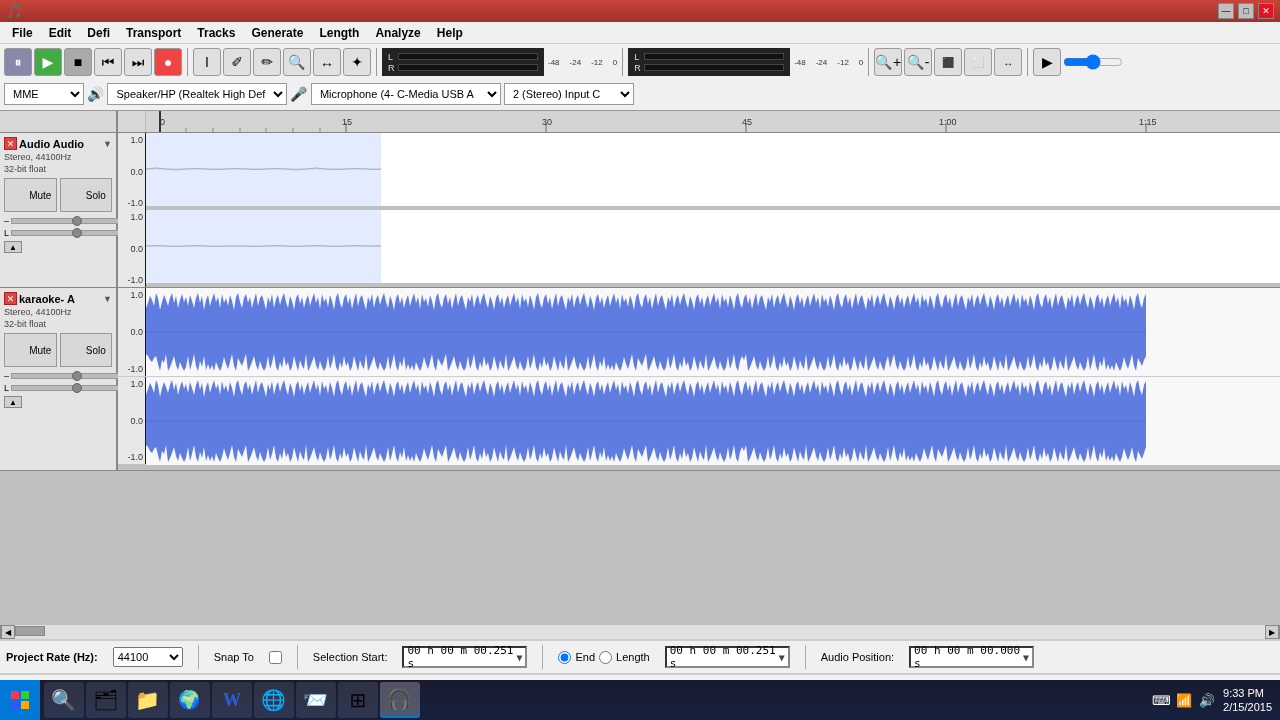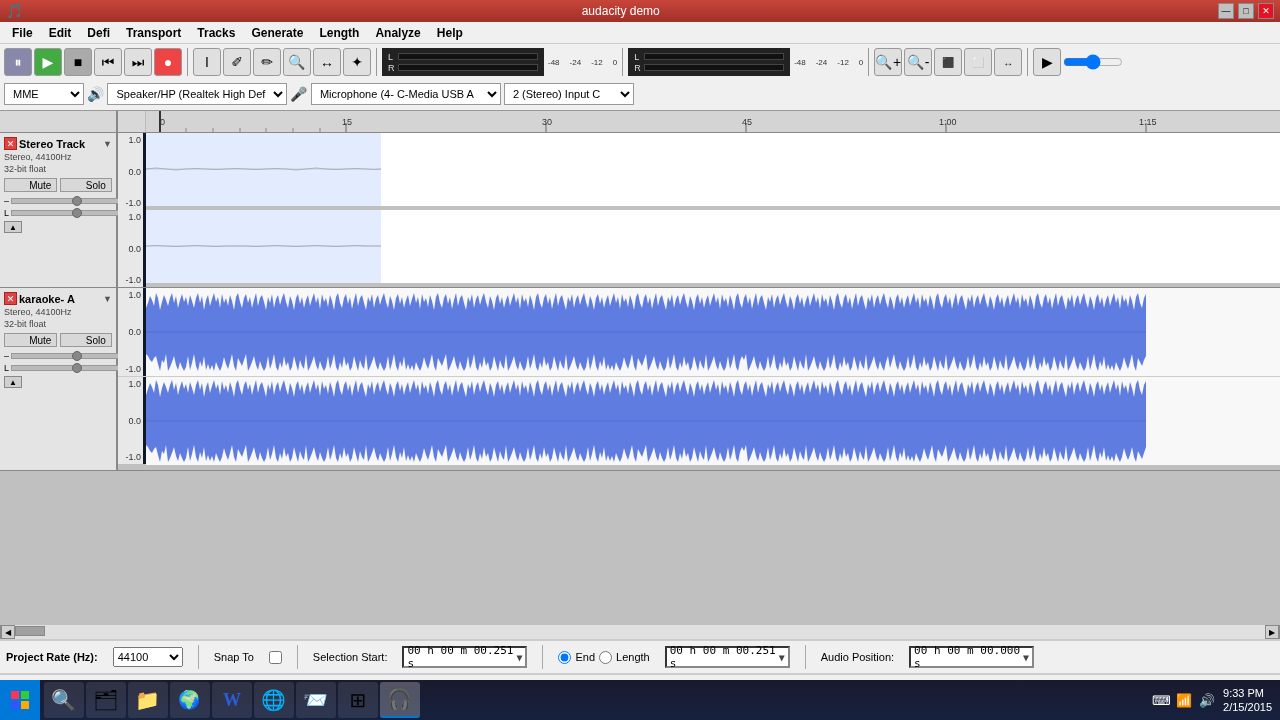--- a/index.html
+++ b/index.html
@@ -137,21 +137,21 @@
       flex-direction: column;
       gap: 2px;
     }
     .waveform-panel {
       flex: 1;
       display: flex;
     }
     .amplitude-scale {
       width: 28px;
       background: #e8e8e8;
-      border-right: 3px solid #0f172a;
+      border-right: 1px solid #0f172a;
       display: flex;
       flex-direction: column;
       justify-content: space-between;
       padding: 2px 2px;
       font-size: 9px;
       color: #333;
       text-align: right;
       flex-shrink: 0;
     }
     .waveform-display {
@@ -160,32 +160,31 @@
       overflow: hidden;
       position: relative;
     }
 
     .ctrl-top-row { display: flex; align-items: center; gap: 2px; }
     .ctrl-x { width: 13px; height: 13px; background: #d44; display: flex; align-items: center; justify-content: center; font-size: 9px; color: white; cursor: pointer; border: 1px solid #a22; }
     .ctrl-trackname { font-size: 11px; font-weight: bold; flex: 1; overflow: hidden; text-overflow: ellipsis; white-space: nowrap; }
     .ctrl-arrow { font-size: 9px; cursor: pointer; color: #555; }
     .ctrl-info-row { font-size: 9px; color: #444; }
     .ctrl-mute-solo { display: flex; gap: 3px; margin: 2px 0; }
-    .ctrl-btn { flex: 1; height: 14px; font-size: 10px; background: #d8d8d8; border: 1px solid #999; cursor: pointer; display: flex; align-items: center; justify-content: center; padding-left: 20px; }
+    .ctrl-btn { flex: 1; height: 34px; font-size: 10px; background: #d8d8d8; border: 1px solid #999; cursor: pointer; display: flex; align-items: center; justify-content: center; padding-left: 20px; }
     .ctrl-slider-row { display: flex; align-items: center; font-size: 9px; gap: 2px; }
     .ctrl-slider { flex: 1; height: 6px; -webkit-appearance: none; appearance: none; background: #bbb; border: 1px solid #999; outline: none; }
     .ctrl-slider::-webkit-slider-thumb { -webkit-appearance: none; width: 10px; height: 10px; background: #888; border: 1px solid #666; border-radius: 50%; cursor: pointer; }
     .ctrl-collapse { width: 18px; height: 12px; background: #d0d0d0; border: 1px solid #888; display: flex; align-items: center; justify-content: center; font-size: 8px; cursor: pointer; margin-top: 1px; }
   </style>
 </head>
 <body>
 
 <div id="titlebar">
   <div style="font-size:14px;">🎵</div>
-  <div class="title">audacity demo</div>
   <div class="win-controls">
     <div class="win-btn">—</div>
     <div class="win-btn">□</div>
     <div class="win-btn" style="background:#e81123;color:white;">✕</div>
   </div>
 </div>
 
 <div id="menubar">
   <span class="menu-item">File</span>
   <span class="menu-item">Edit</span>
@@ -330,21 +329,21 @@
 
         <line x1="14" y1="0" x2="14" y2="22" stroke="#333" stroke-width="2"></line>
       </svg>
     </div>
   </div>
 
   <div class="track-full" style="height:155px;">
     <div class="controls-panel">
       <div class="ctrl-top-row">
         <div class="ctrl-x">✕</div>
-        <div class="ctrl-trackname">Stereo Track</div>
+        <div class="ctrl-trackname">Audio Audio</div>
         <div class="ctrl-arrow">▼</div>
       </div>
       <div class="ctrl-info-row">Stereo, 44100Hz</div>
       <div class="ctrl-info-row">32-bit float</div>
       <div class="ctrl-mute-solo">
         <div class="ctrl-btn">Mute</div>
         <div class="ctrl-btn">Solo</div>
       </div>
       <div class="ctrl-slider-row">
         <span style="font-size:9px;">–</span>

